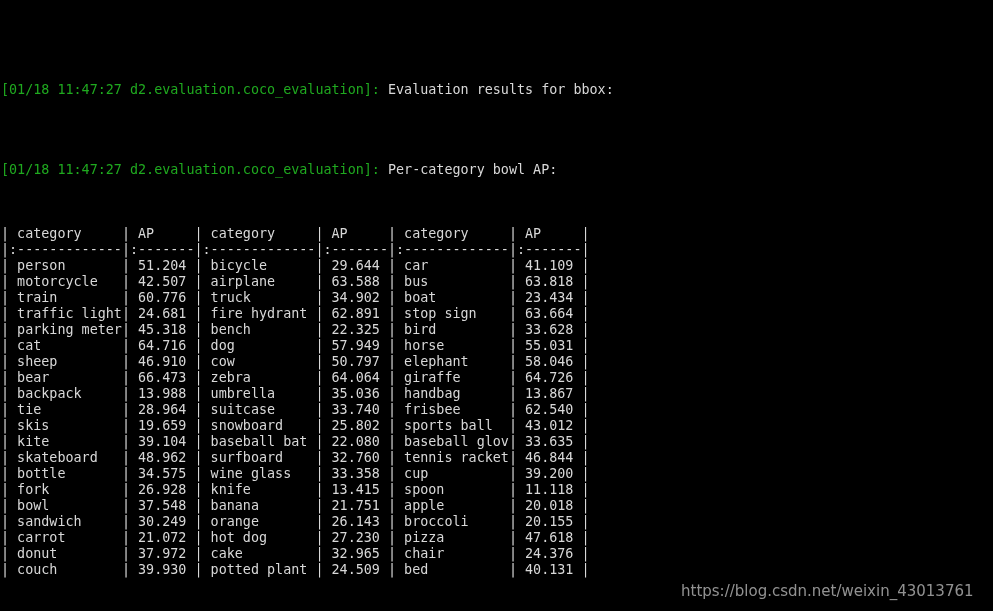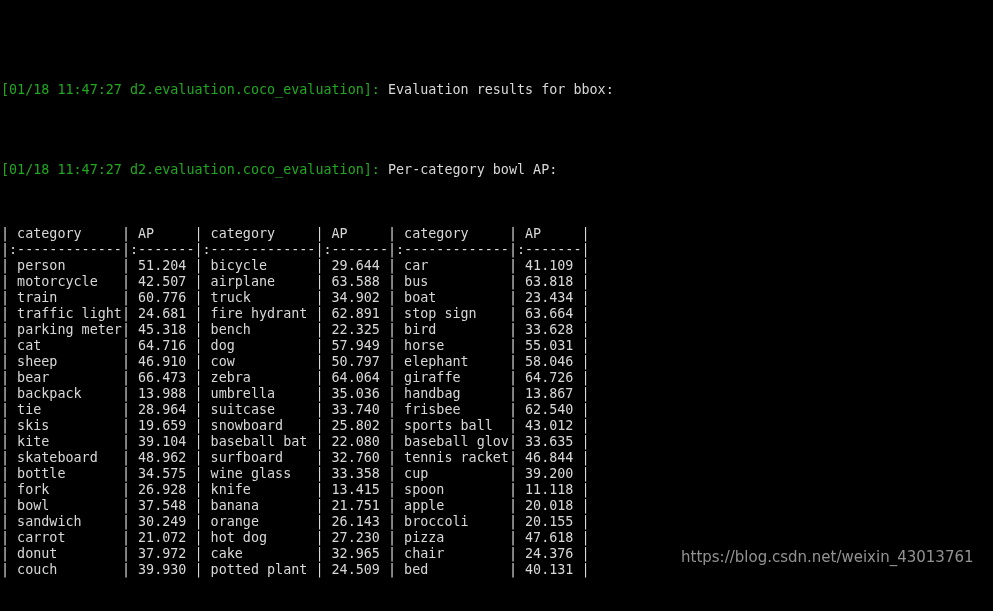--- a/index.html
+++ b/index.html
@@ -41,21 +41,21 @@
   }
   .log-msg {
     color: #d8d8d8;
   }
   .tbl {
     color: #d8d8d8;
   }
   .watermark {
     position: absolute;
     left: 681px;
-    top: 548px;
+    top: 582px;
     font-family: "DejaVu Sans", "Liberation Sans", sans-serif;
     font-size: 15px;
     color: #c9c9c9;
     opacity: 0.72;
     white-space: nowrap;
     pointer-events: none;
   }
 </style>
 </head>
 <body>

